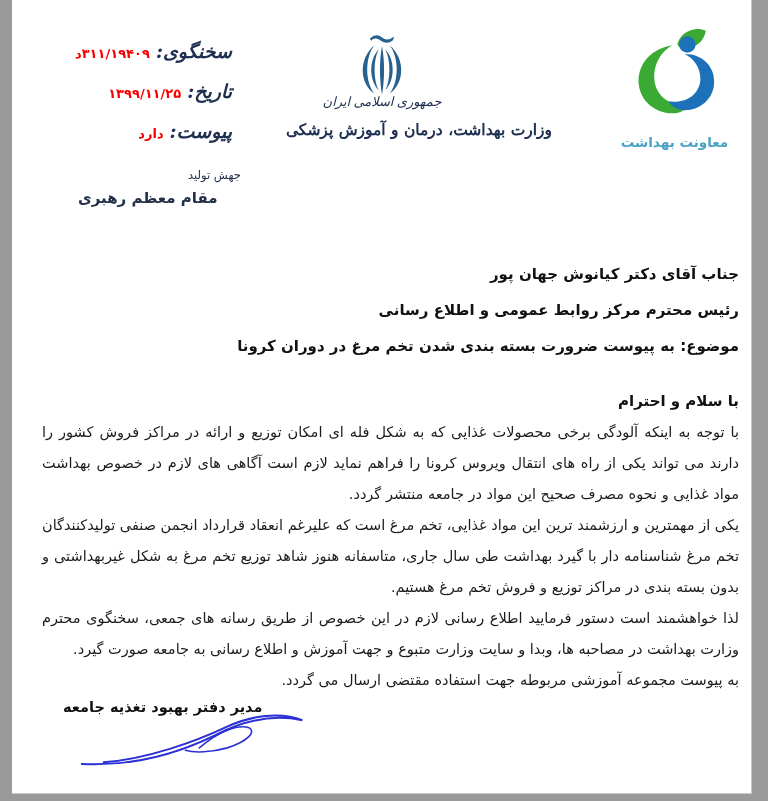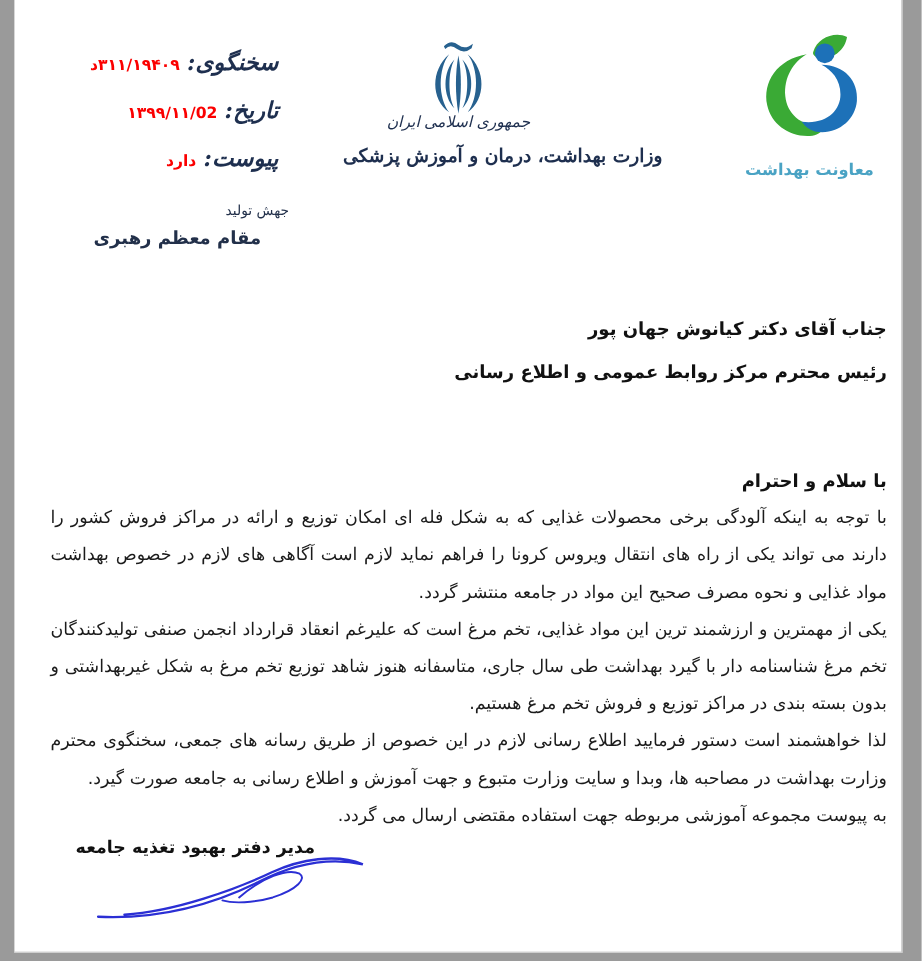--- a/index.html
+++ b/index.html
@@ -20,21 +20,21 @@
     font-size:19px; color:#1e2f4f; margin-left:6px; white-space:nowrap;
   }
   .meta-value { font-size:13px; font-weight:bold; color:#fb0000; white-space:nowrap; }
 
   .slogan { position:absolute; left:176px; top:168px; font-size:11.5px; color:#22304a; }
   .slogan-by { position:absolute; left:66px; top:189px; font-size:15px; font-weight:bold; color:#22304a; }
 
   .emblem-wrap { position:absolute; left:338px; top:32px; width:64px; height:66px; }
   .center-line1 {
     position:absolute; left:250px; top:94px; width:240px; text-align:center;
-    font-family:Liberation Sans, sans-serif; font-style:italic; font-size:13px; color:#1e2f4f; white-space:nowrap;
+    font-family:Liberation Serif, serif; font-style:italic; font-size:13px; color:#1e2f4f; white-space:nowrap;
   }
   .center-line2 {
     position:absolute; left:200px; top:120px; width:340px; text-align:right;
     font-family:"DejaVu Serif", serif; font-weight:bold;
     font-size:15.5px; color:#1e2f4f; white-space:nowrap;
   }
 
   .logo-wrap { position:absolute; left:590px; top:20px; width:145px; text-align:center; }
   .logo-wrap svg { width:96px; height:112px; display:block; margin:0 auto; }
   .logo-caption { margin-top:2px; font-size:13.5px; font-weight:bold; color:#4aa3c4; white-space:nowrap; }
@@ -60,21 +60,21 @@
 
 <div class="paper">
 
   <div class="meta">
     <div class="meta-row">
       <span class="meta-label">سخنگوی:</span>
       <span class="meta-value">۳۱۱/۱۹۴۰۹د</span>
     </div>
     <div class="meta-row">
       <span class="meta-label">تاریخ:</span>
-      <span class="meta-value">۱۳۹۹/۱۱/02</span>
+      <span class="meta-value">۱۳۹۹/۱۱/۲۵</span>
     </div>
     <div class="meta-row">
       <span class="meta-label">پیوست:</span>
       <span class="meta-value">دارد</span>
     </div>
   </div>
   <div class="slogan">جهش تولید</div>
   <div class="slogan-by">مقام معظم رهبری</div>
 
   <div class="emblem-wrap">
@@ -98,20 +98,24 @@
       <path d="M66 30 C30 36 12 64 18 92 C23 116 47 132 73 129 C80 128 86 123 90 117 C61 120 42 103 40 81 C38 58 50 39 66 30 Z" fill="#3aaa35"></path>
       <path d="M84 43 C112 43 129 63 127 87 C125 111 102 129 76 124 C70 122 64 118 60 112 C89 116 107 99 107 79 C107 61 96 49 84 43 Z" fill="#1d71b8"></path>
       <circle cx="88" cy="29" r="12" fill="#1d71b8"></circle>
     </svg>
     <div class="logo-caption">معاونت بهداشت</div>
   </div>
 
   <div class="recipient">
     <div class="r-line">جناب آقای دکتر کیانوش جهان پور</div>
     <div class="r-line">رئیس محترم مرکز روابط عمومی و اطلاع رسانی</div>
+    <div class="r-line">
+      <span class="subject-label">موضوع:</span>
+      <span>به پیوست ضرورت بسته بندی شدن تخم مرغ در دوران کرونا</span>
+    </div>
   </div>
 
   <div class="letter-body">
     <div class="salutation">با سلام و احترام</div>
     <p>با توجه به اینکه آلودگی برخی محصولات غذایی که به شکل فله ای امکان توزیع و ارائه در مراکز فروش کشور را دارند می تواند یکی از راه های انتقال ویروس کرونا را فراهم نماید لازم است آگاهی های لازم در خصوص بهداشت مواد غذایی و نحوه مصرف صحیح این مواد در جامعه منتشر گردد.</p>
     <p>یکی از مهمترین و ارزشمند ترین این مواد غذایی، تخم مرغ است که علیرغم انعقاد قرارداد انجمن صنفی تولیدکنندگان تخم مرغ شناسنامه دار با گیرد بهداشت طی سال جاری، متاسفانه هنوز شاهد توزیع تخم مرغ به شکل غیربهداشتی و بدون بسته بندی در مراکز توزیع و فروش تخم مرغ هستیم.</p>
     <p>لذا خواهشمند است دستور فرمایید اطلاع رسانی لازم در این خصوص از طریق رسانه های جمعی، سخنگوی محترم وزارت بهداشت در مصاحبه ها، وبدا و سایت وزارت متبوع و جهت آموزش و اطلاع رسانی به جامعه صورت گیرد.</p>
     <p>به پیوست مجموعه آموزشی مربوطه جهت استفاده مقتضی ارسال می گردد.</p>
   </div>
 

